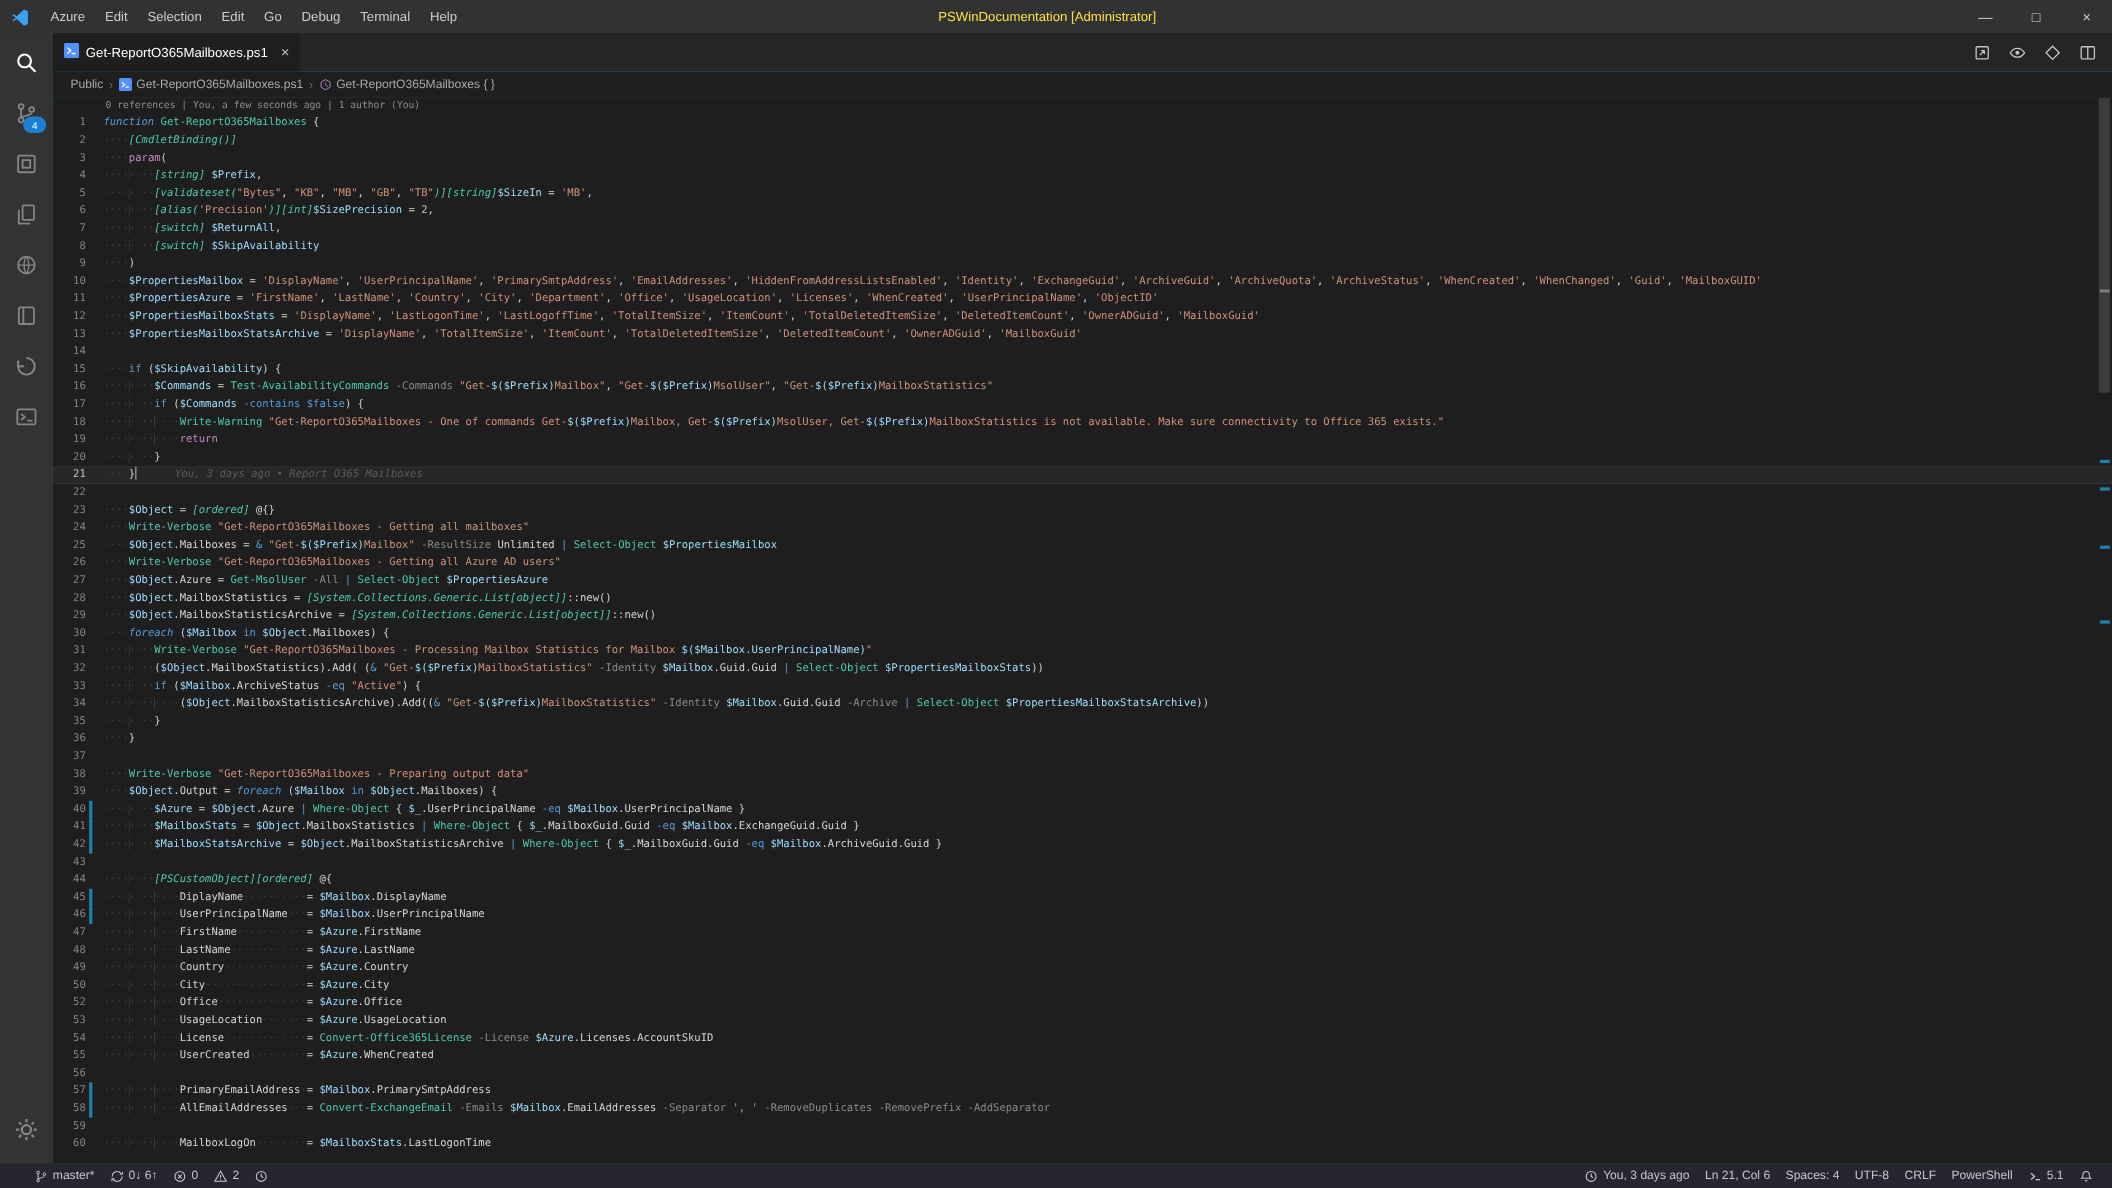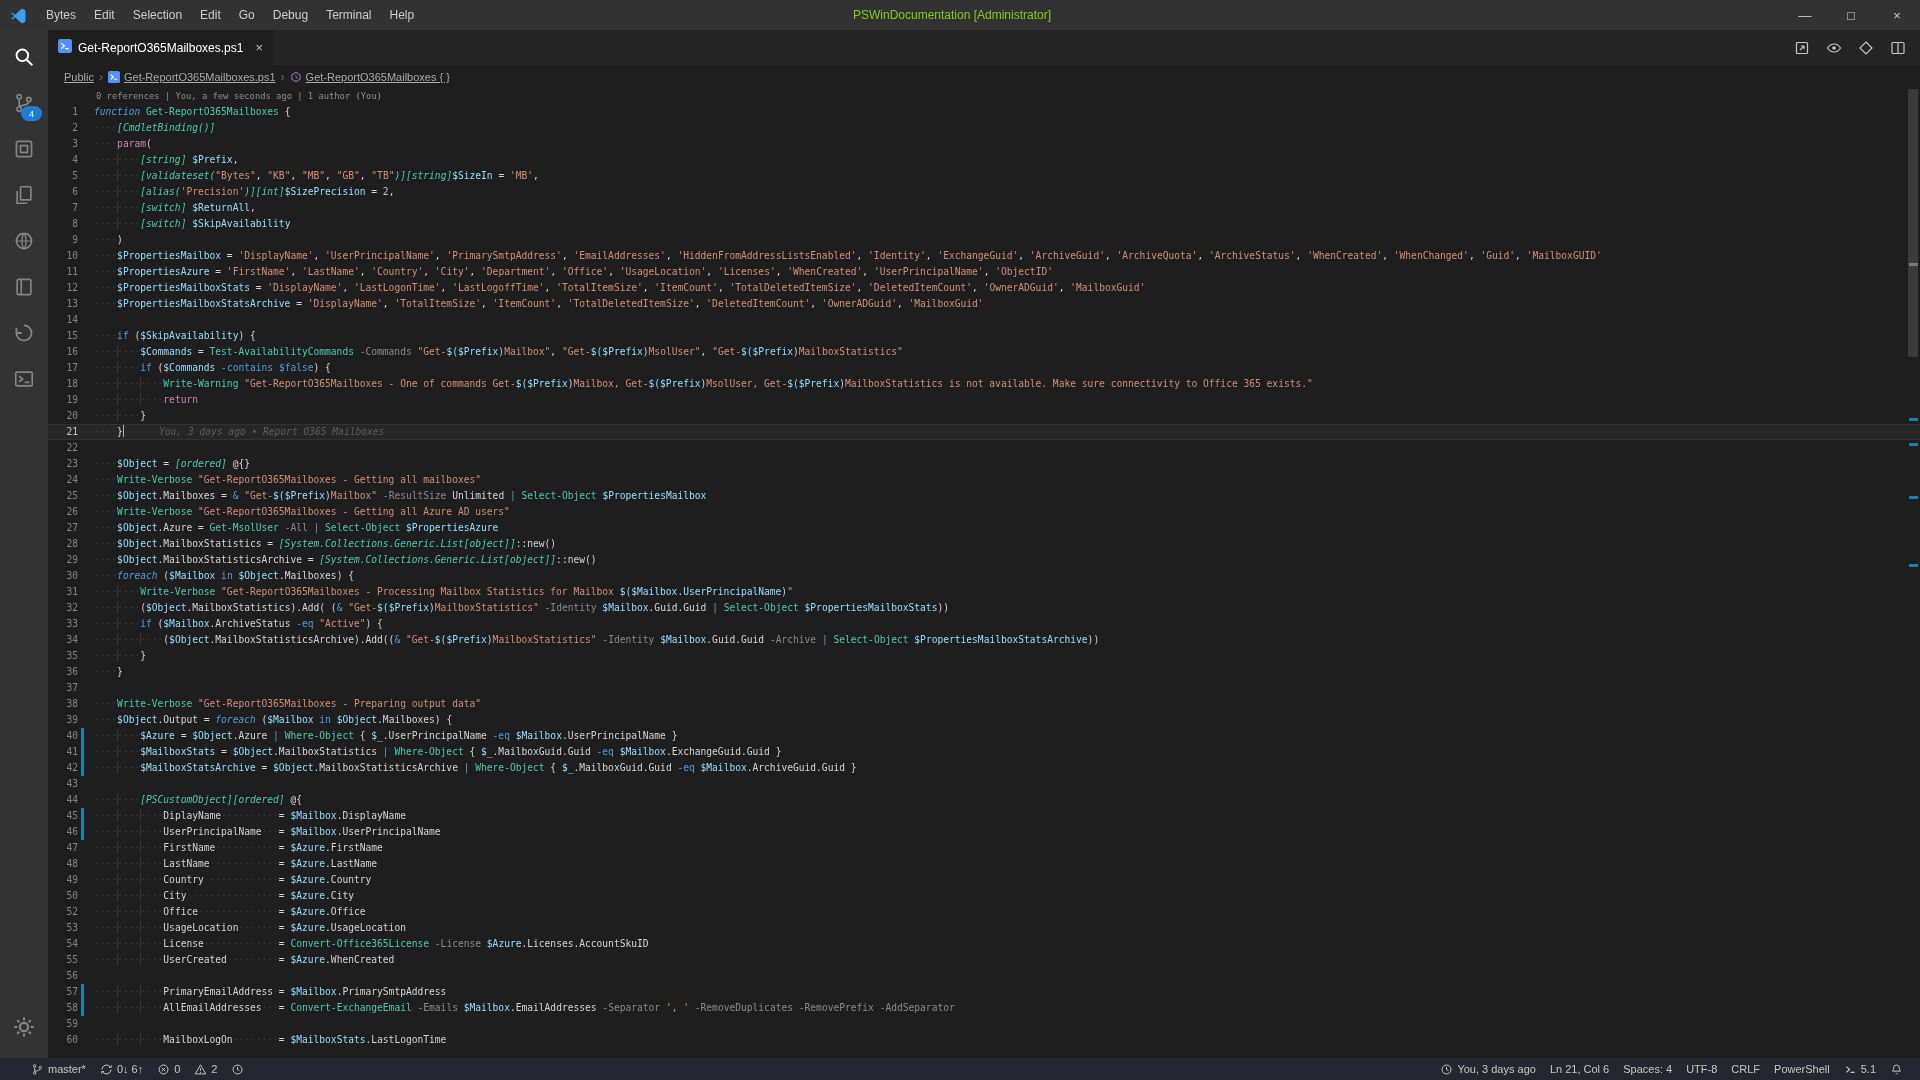--- a/index.html
+++ b/index.html
@@ -5,21 +5,21 @@
   html,body{margin:0;padding:0;width:1920px;height:1080px;background:#1e1e1e;overflow:hidden;
     font-family:"Liberation Sans",sans-serif;-webkit-font-smoothing:antialiased;}
   .window{display:flex;flex-direction:column;width:100%;height:100%;}
 
   
   .titlebar{position:relative;height:30px;flex:none;background:#323233;color:#cccccc;
     display:flex;align-items:center;font-size:12px;}
   .logo{width:18px;height:18px;margin:0 10px 0 9px;display:flex;align-items:center;justify-content:center;}
   .menubar{display:flex;align-items:center;height:100%;z-index:2;}
   .menu-item{padding:0 9px;height:100%;display:flex;align-items:center;cursor:default;}
-  .win-title{position:absolute;left:0;right:16px;text-align:center;color:#84cc16;pointer-events:none;}
+  .win-title{position:absolute;left:0;right:16px;text-align:center;color:#fde047;pointer-events:none;}
   .win-controls{margin-left:auto;display:flex;height:100%;z-index:2;}
   .win-btn{width:46px;height:100%;display:flex;align-items:center;justify-content:center;font-size:13px;color:#cfcfcf;}
 
   
   .main{flex:1;display:flex;min-height:0;}
   .activitybar{width:48px;flex:none;background:#333333;display:flex;flex-direction:column;align-items:center;padding-top:4px;}
   .act-item{position:relative;width:48px;height:46px;display:flex;align-items:center;justify-content:center;color:#858585;}
   .act-item.active{color:#ffffff;}
   .act-badge{position:absolute;right:6px;bottom:5px;min-width:15px;height:15px;border-radius:9px;background:#1b80d4;
     color:#fff;font-size:9px;display:flex;align-items:center;justify-content:center;padding:0 3px;}
@@ -30,21 +30,21 @@
   
   .tabbar{height:35px;flex:none;background:#252526;display:flex;align-items:stretch;}
   .tab{background:#1e1e1e;display:flex;align-items:center;gap:6px;padding:0 10px;color:#ffffff;font-size:12px;}
   .tab-close{color:#bfbfbf;font-size:13px;margin-left:6px;}
   .tab-actions{margin-left:auto;display:flex;align-items:center;gap:16px;padding-right:14px;color:#c5c5c5;}
   .tab-action{display:flex;align-items:center;}
 
   
   .breadcrumbs{height:24px;flex:none;display:flex;align-items:center;gap:5px;padding-left:16px;
     color:#a9a9a9;font-size:11px;background:#1e1e1e;}
-  .crumb{display:flex;align-items:flex-end;gap:4px;text-decoration:underline;}
+  .crumb{display:flex;align-items:flex-end;gap:4px;}
   .crumb-sep{color:#6a6a6a;font-size:12px;}
 
   
   .editor{flex:1;position:relative;overflow:hidden;background:#1e1e1e;
     font-family:"DejaVu Sans Mono",monospace;font-size:9.6px;line-height:16px;color:#d4d4d4;}
   .codelens{margin-left:48px;height:15px;line-height:15px;font-size:8.8px;color:#8f8f8f;white-space:pre;}
   .lines{position:relative;}
   .line{display:flex;height:16px;position:relative;white-space:pre;}
   .line .ln{flex:none;width:30px;padding-right:16px;text-align:right;color:#858585;}
   .line.cur{background:rgba(255,255,255,0.045);
@@ -79,21 +79,21 @@
 
 <div class="window">
 
   <div class="titlebar">
     <span class="logo">
         <svg width="17" height="17" viewBox="0 0 16 16" aria-hidden="true">
           <path d="M11.2 1.5 4.8 7.3 2.2 5.3l-1 .9 2.9 2.3-2.9 2.3 1 .9 2.6-2 6.4 5.8 3.3-1.6V3.1z" fill="#3aa0f3"></path>
         </svg>
       </span>
     <div class="menubar">
-        <span class="menu-item">Bytes</span>
+        <span class="menu-item">Azure</span>
         <span class="menu-item">Edit</span>
         <span class="menu-item">Selection</span>
         <span class="menu-item">Edit</span>
         <span class="menu-item">Go</span>
         <span class="menu-item">Debug</span>
         <span class="menu-item">Terminal</span>
         <span class="menu-item">Help</span>
       </div>
     <div class="win-title">PSWinDocumentation [Administrator]</div>
     <div class="win-controls">

